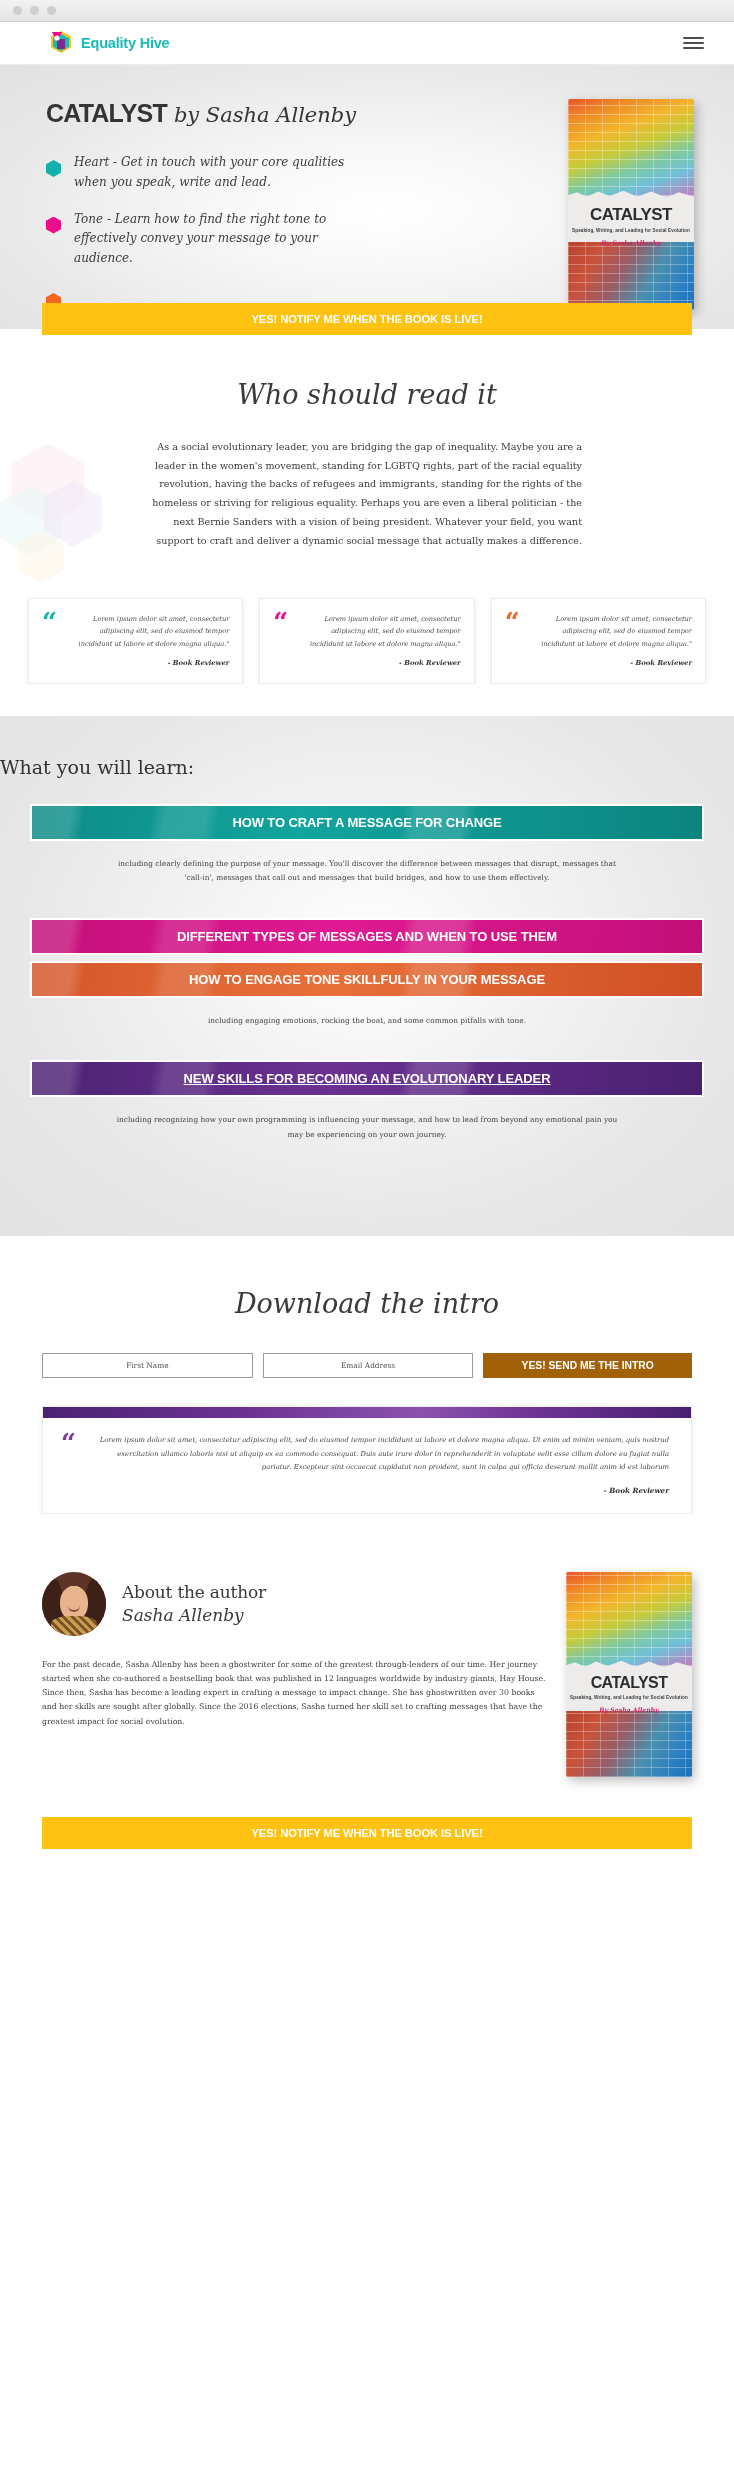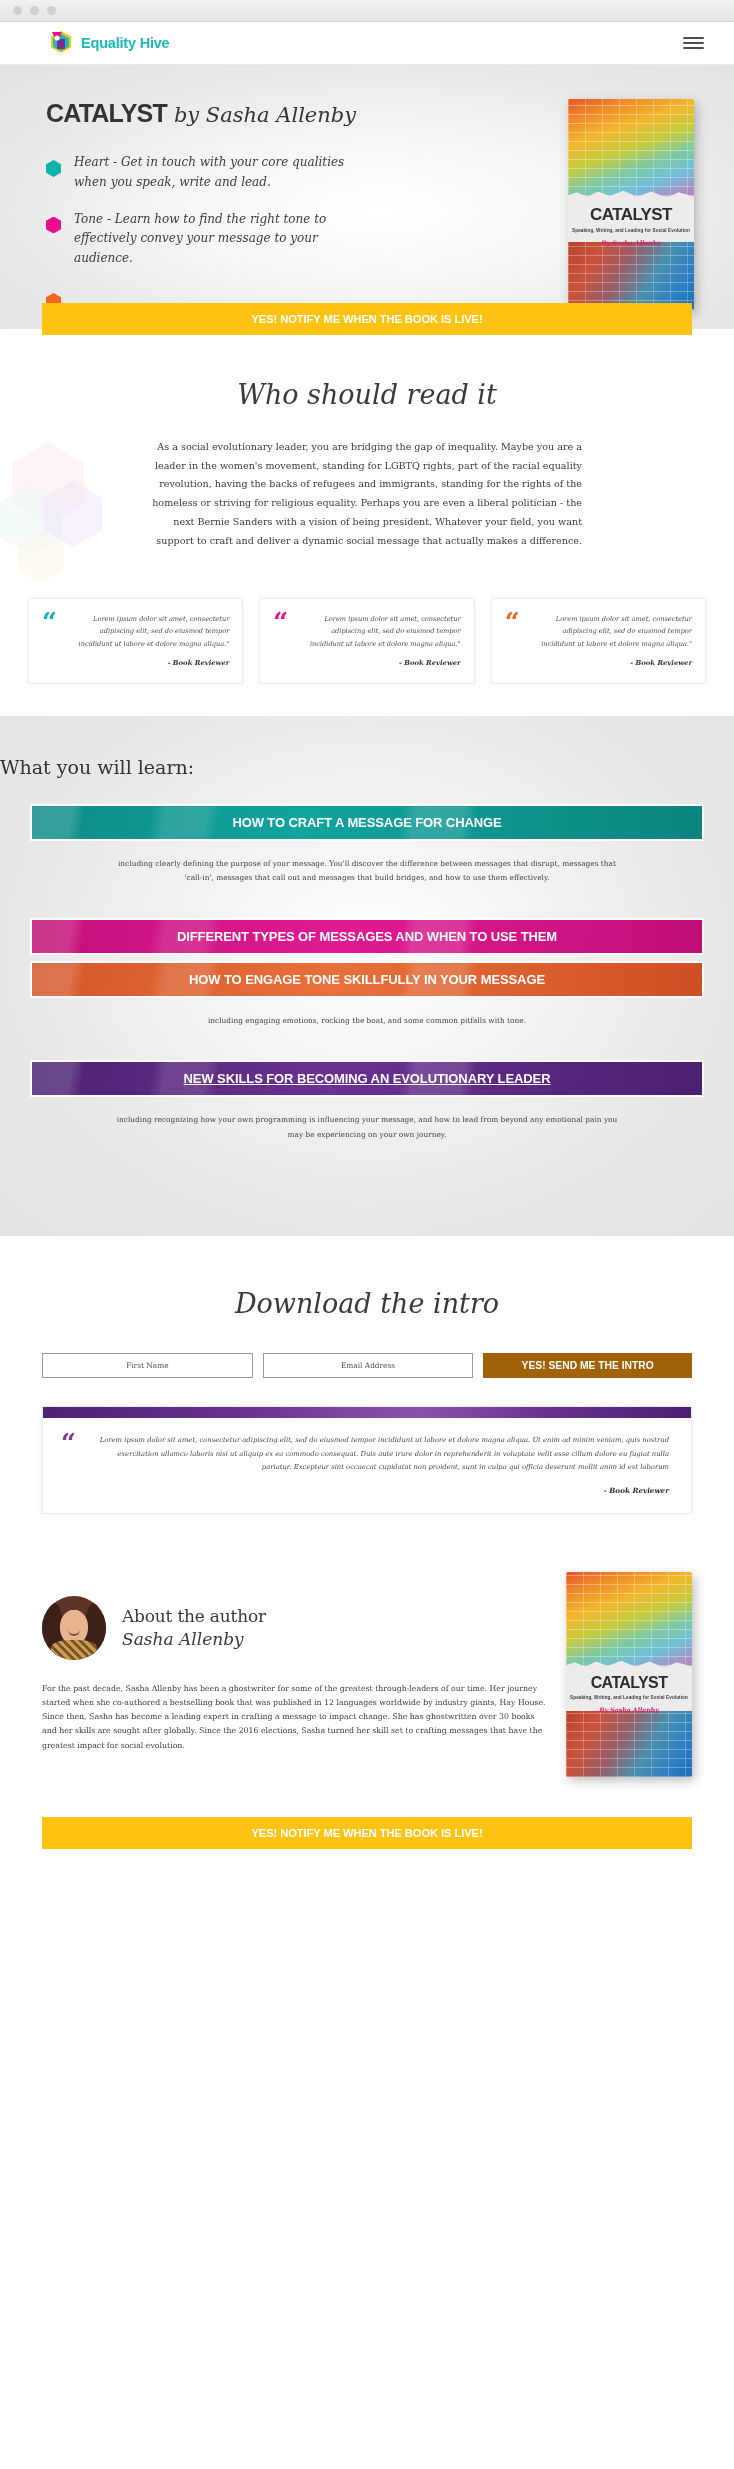--- a/index.html
+++ b/index.html
@@ -351,21 +351,21 @@
     font-family: "DejaVu Serif", serif;
     font-style: italic;
     font-weight: bold;
     font-size: 7.2px;
     text-align: right;
     margin-top: 11px;
     color: #2e2e2e;
   }
 
   
-  .about-section { background: #ffffff; padding: 58px 42px 0; display: flex; gap: 20px; align-items: center; }
+  .about-section { background: #ffffff; padding: 58px 42px 0; display: flex; gap: 20px; }
   .about-left { flex: 1; }
   .about-head { display: flex; align-items: center; gap: 16px; margin-bottom: 22px; }
   .avatar {
     width: 64px; height: 64px; border-radius: 50%;
     flex: 0 0 64px;
     overflow: hidden;
     background: radial-gradient(circle at 50% 38%, #f0c9ab 0 20%, #5c3526 21% 100%);
     position: relative;
   }
   .avatar .hair-l, .avatar .hair-r {

